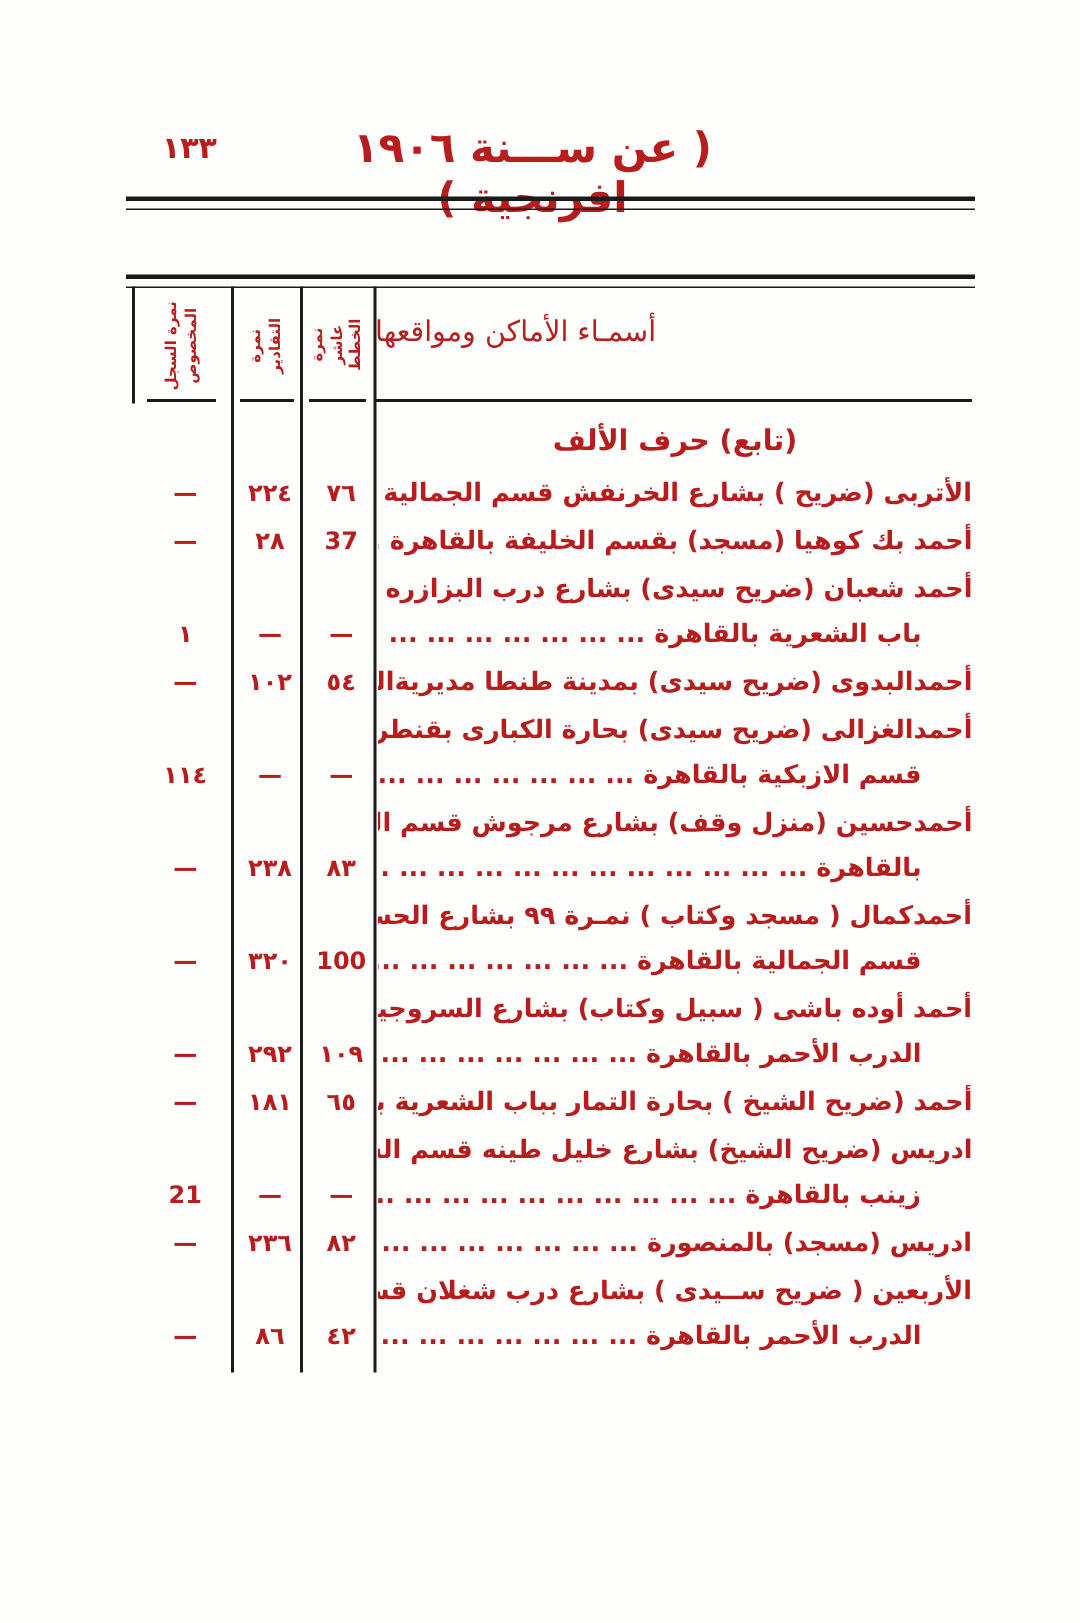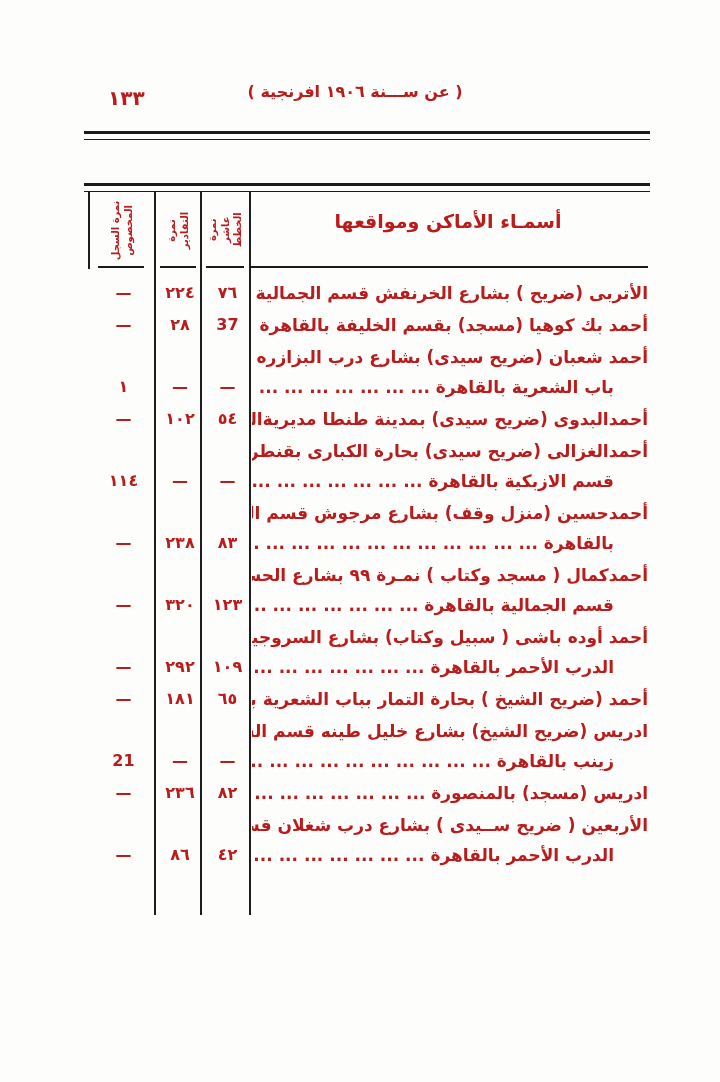--- a/index.html
+++ b/index.html
@@ -12,37 +12,37 @@
     color:#b91c1c;
     direction:rtl;
     overflow:hidden;
   }
   .pgnum{
     position:absolute;left:108px;top:86px;
     font-size:20px;font-weight:700;letter-spacing:1px;
   }
   .year-header{
     position:absolute;left:225px;top:82px;width:260px;
-    text-align:center;font-size:16px;font-weight:700;
+    text-align:center;font-size:28px;font-weight:700;
   }
   .drule{
     position:absolute;left:84px;width:566px;height:5px;
     border-top:3px solid #1a1a1a;border-bottom:1px solid #1a1a1a;
   }
   .subtitle{
     position:absolute;left:88px;top:144px;width:560px;
     text-align:center;font-size:19px;font-weight:700;
   }
   
   .vline{position:absolute;top:191px;height:724px;width:2px;background:#1d1d1d;}
   .vline-short{position:absolute;top:191px;height:78px;width:2px;background:#1d1d1d;}
   
   .names-header{
     position:absolute;left:250px;top:210px;width:396px;
-    text-align:center;font-size:19px;font-weight:700;
+    text-align:left;font-size:19px;font-weight:400;
   }
   .rcol{
     position:absolute;top:192px;height:76px;
     display:flex;align-items:center;justify-content:center;
   }
   .rcol .rot{
     transform:rotate(-90deg);
     width:78px;text-align:center;
     font-size:10px;font-weight:700;line-height:1.25;
     white-space:normal;
@@ -95,20 +95,21 @@
   <div class="rcol" style="left:89px;width:66px">
     <div class="rot">نمرة السجل المخصوص</div>
   </div>
 
   <div class="hline" style="top:266px;left:250px;width:398px"></div>
   <div class="hline" style="top:266px;left:206px;width:38px"></div>
   <div class="hline" style="top:266px;left:160px;width:36px"></div>
   <div class="hline" style="top:266px;left:98px;width:46px"></div>
 
   <div class="tbody">
+    <div class="section-heading">(تابع) حرف الألف</div>
 
     <div class="row">
       <div class="names-cell">
           <div class="place-line">الأتربى (ضريح ) بشارع الخرنفش قسم الجمالية بالقاهرة</div>
         </div>
       <div class="num-cell num-khitat">٧٦</div>
       <div class="num-cell num-taqadir">٢٢٤</div>
       <div class="num-cell num-sijil">—</div>
     </div>
 
@@ -158,21 +159,21 @@
       <div class="num-cell num-khitat">٨٣</div>
       <div class="num-cell num-taqadir">٢٣٨</div>
       <div class="num-cell num-sijil">—</div>
     </div>
 
     <div class="row">
       <div class="names-cell">
           <div class="place-line">أحمدكمال ( مسجد وكتاب ) نمـرة ٩٩ بشارع الحسينية</div>
           <div class="place-line cont">قسم الجمالية بالقاهرة ... ... ... ... ... ... ... ...</div>
         </div>
-      <div class="num-cell num-khitat">١٢٣</div>
+      <div class="num-cell num-khitat">100</div>
       <div class="num-cell num-taqadir">٣٢٠</div>
       <div class="num-cell num-sijil">—</div>
     </div>
 
     <div class="row">
       <div class="names-cell">
           <div class="place-line">أحمد أوده باشى ( سبيل وكتاب) بشارع السروجية قسم</div>
           <div class="place-line cont">الدرب الأحمر بالقاهرة ... ... ... ... ... ... ... ...</div>
         </div>
       <div class="num-cell num-khitat">١٠٩</div>

